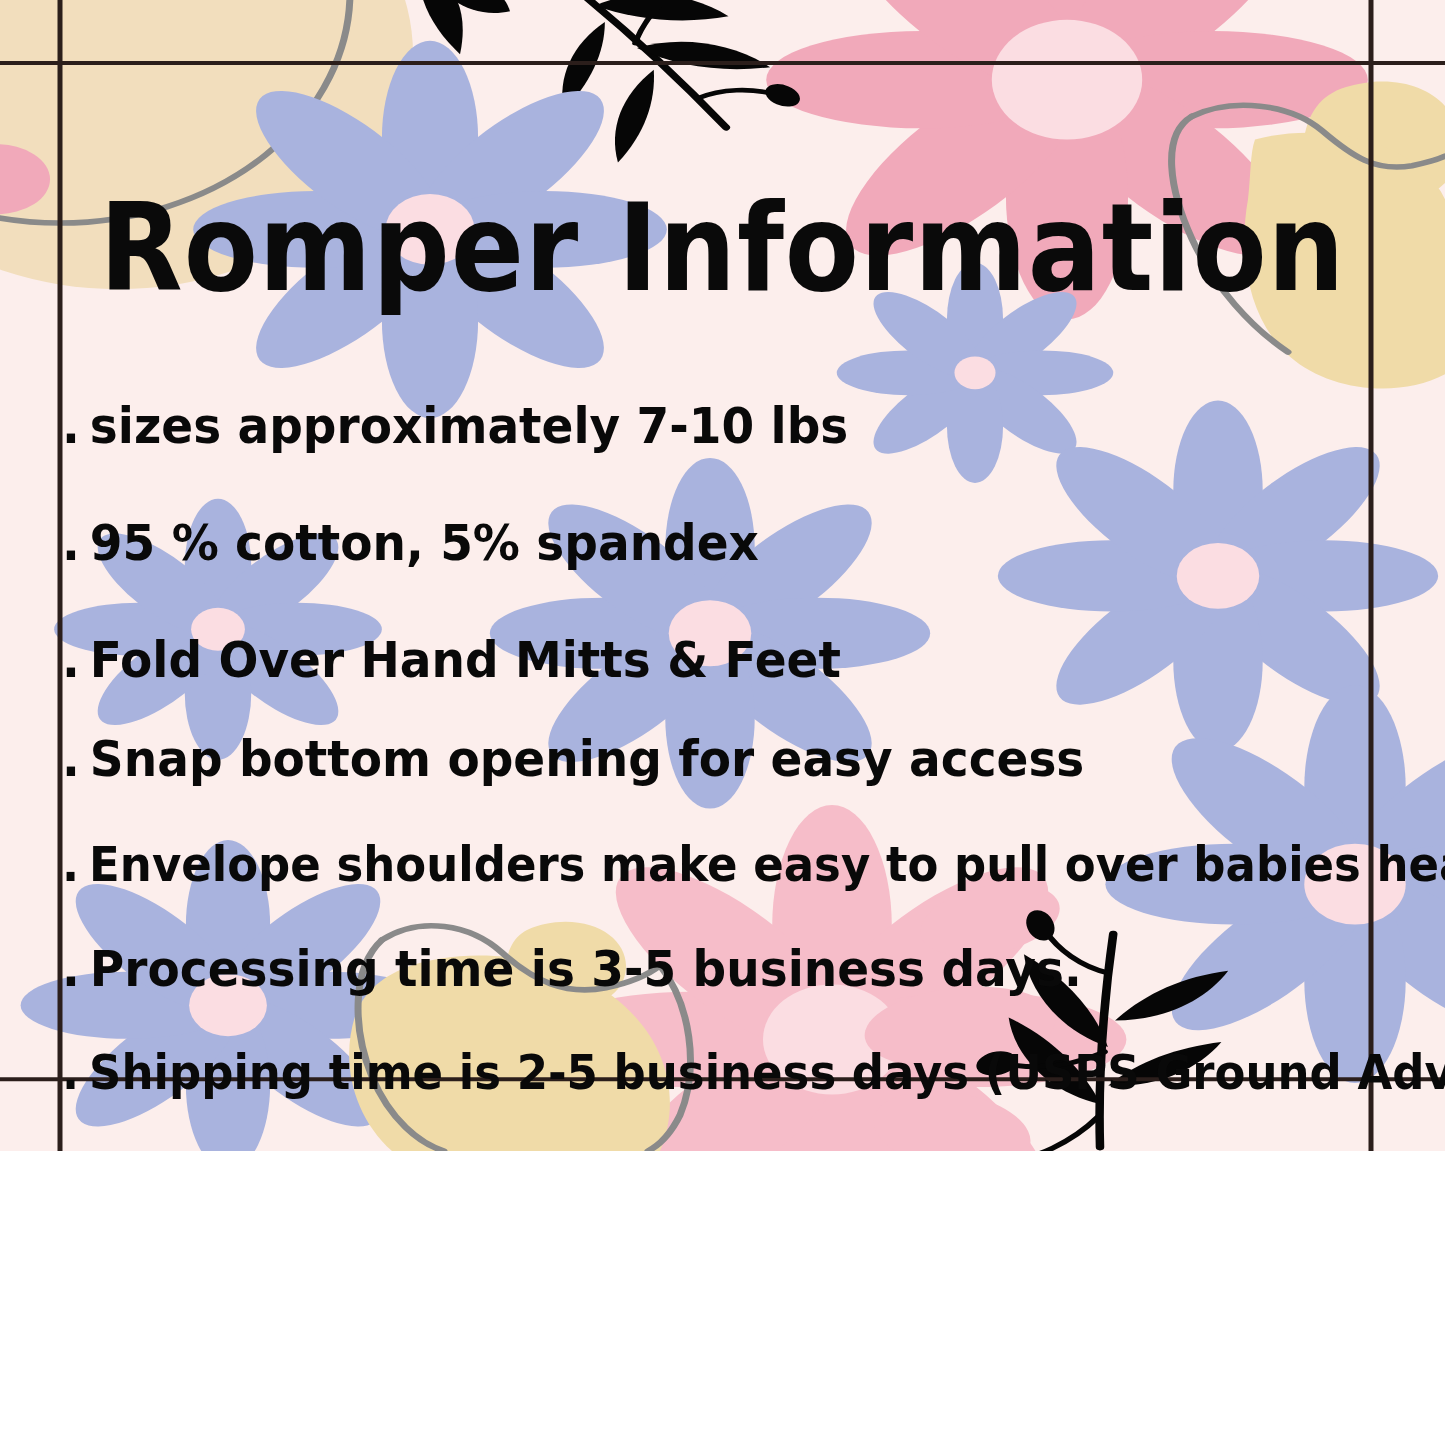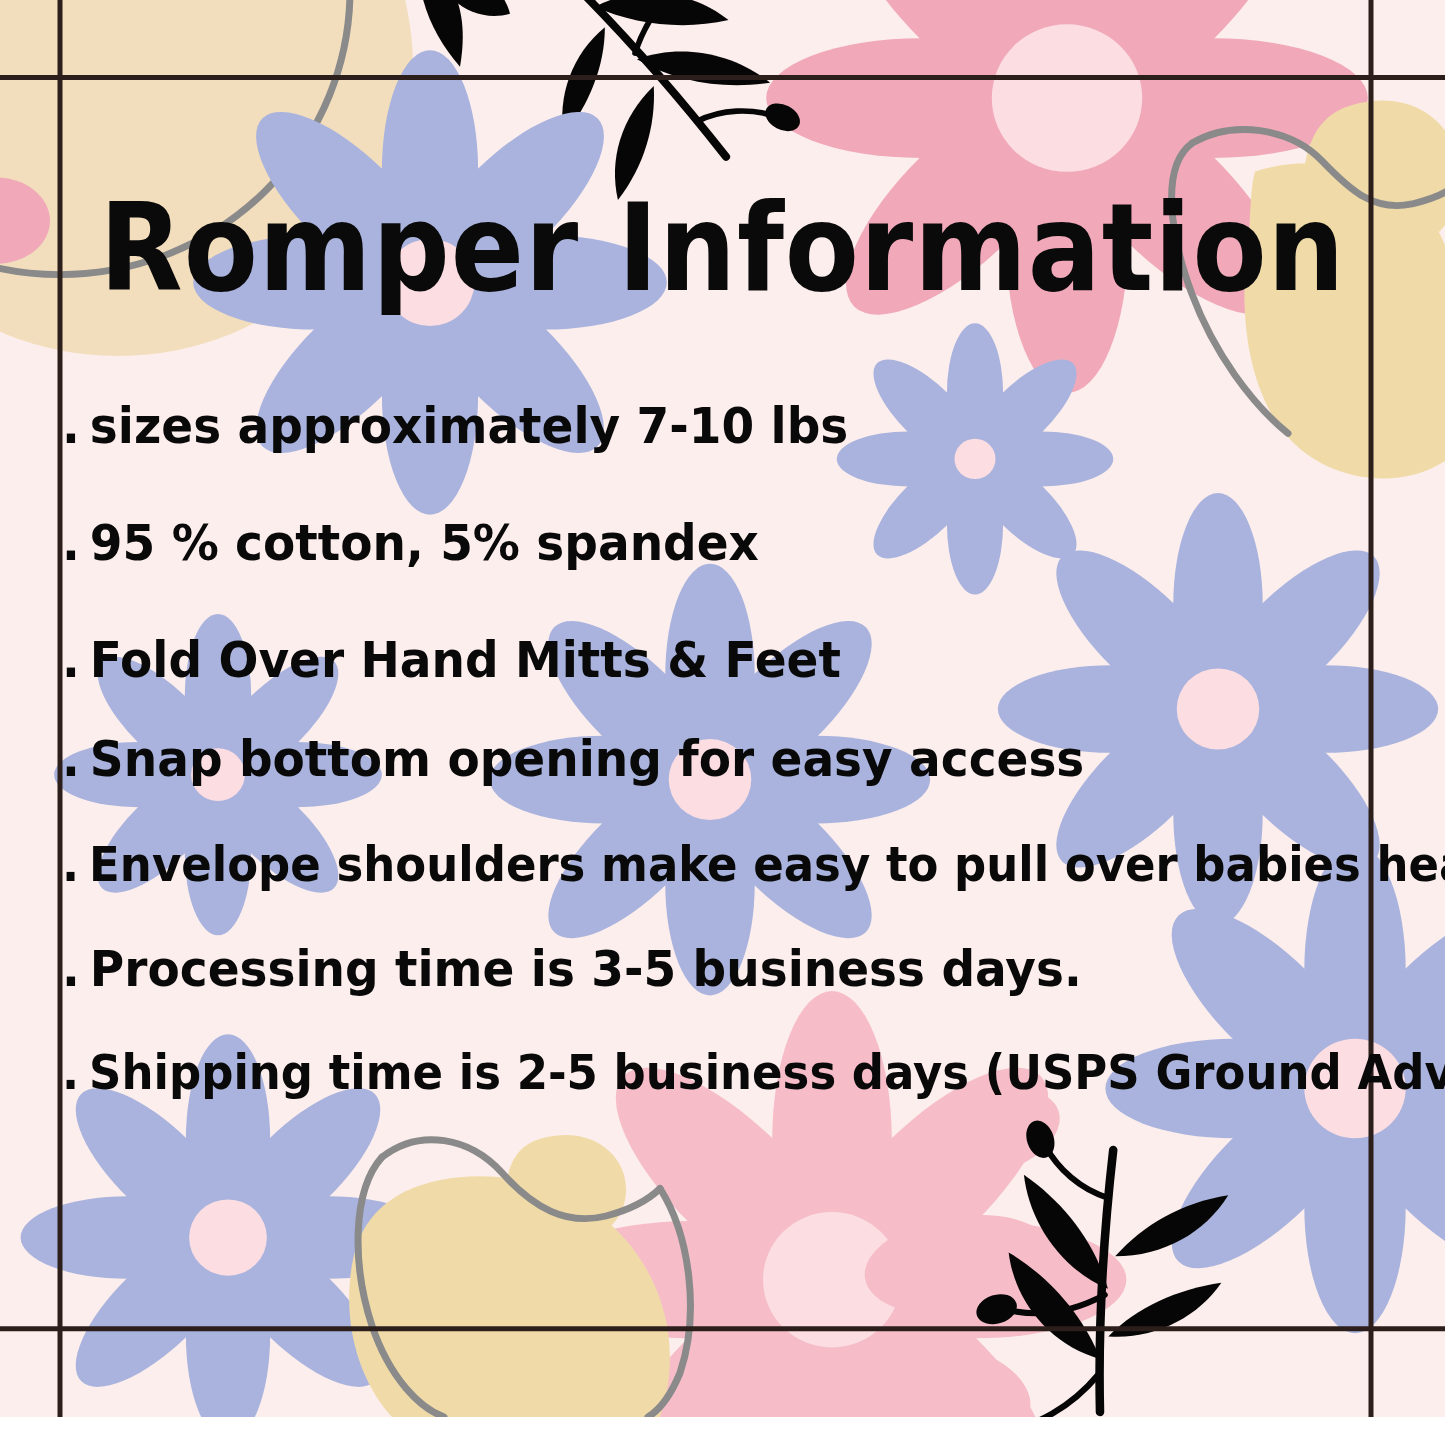--- a/index.html
+++ b/index.html
@@ -3,21 +3,21 @@
 <meta charset="utf-8">
 <style>
   html, body {
     margin: 0;
     padding: 0;
     background: #ffffff;
   }
   #canvas {
     position: relative;
     width: 1445px;
-    height: 1417px;
+    height: 1151px;
     overflow: hidden;
     background: #f97316;
     font-family: "DejaVu Sans", sans-serif;
   }
   .layer {
     position: absolute;
     inset: 0;
     width: 100%;
     height: 100%;
     pointer-events: none;

